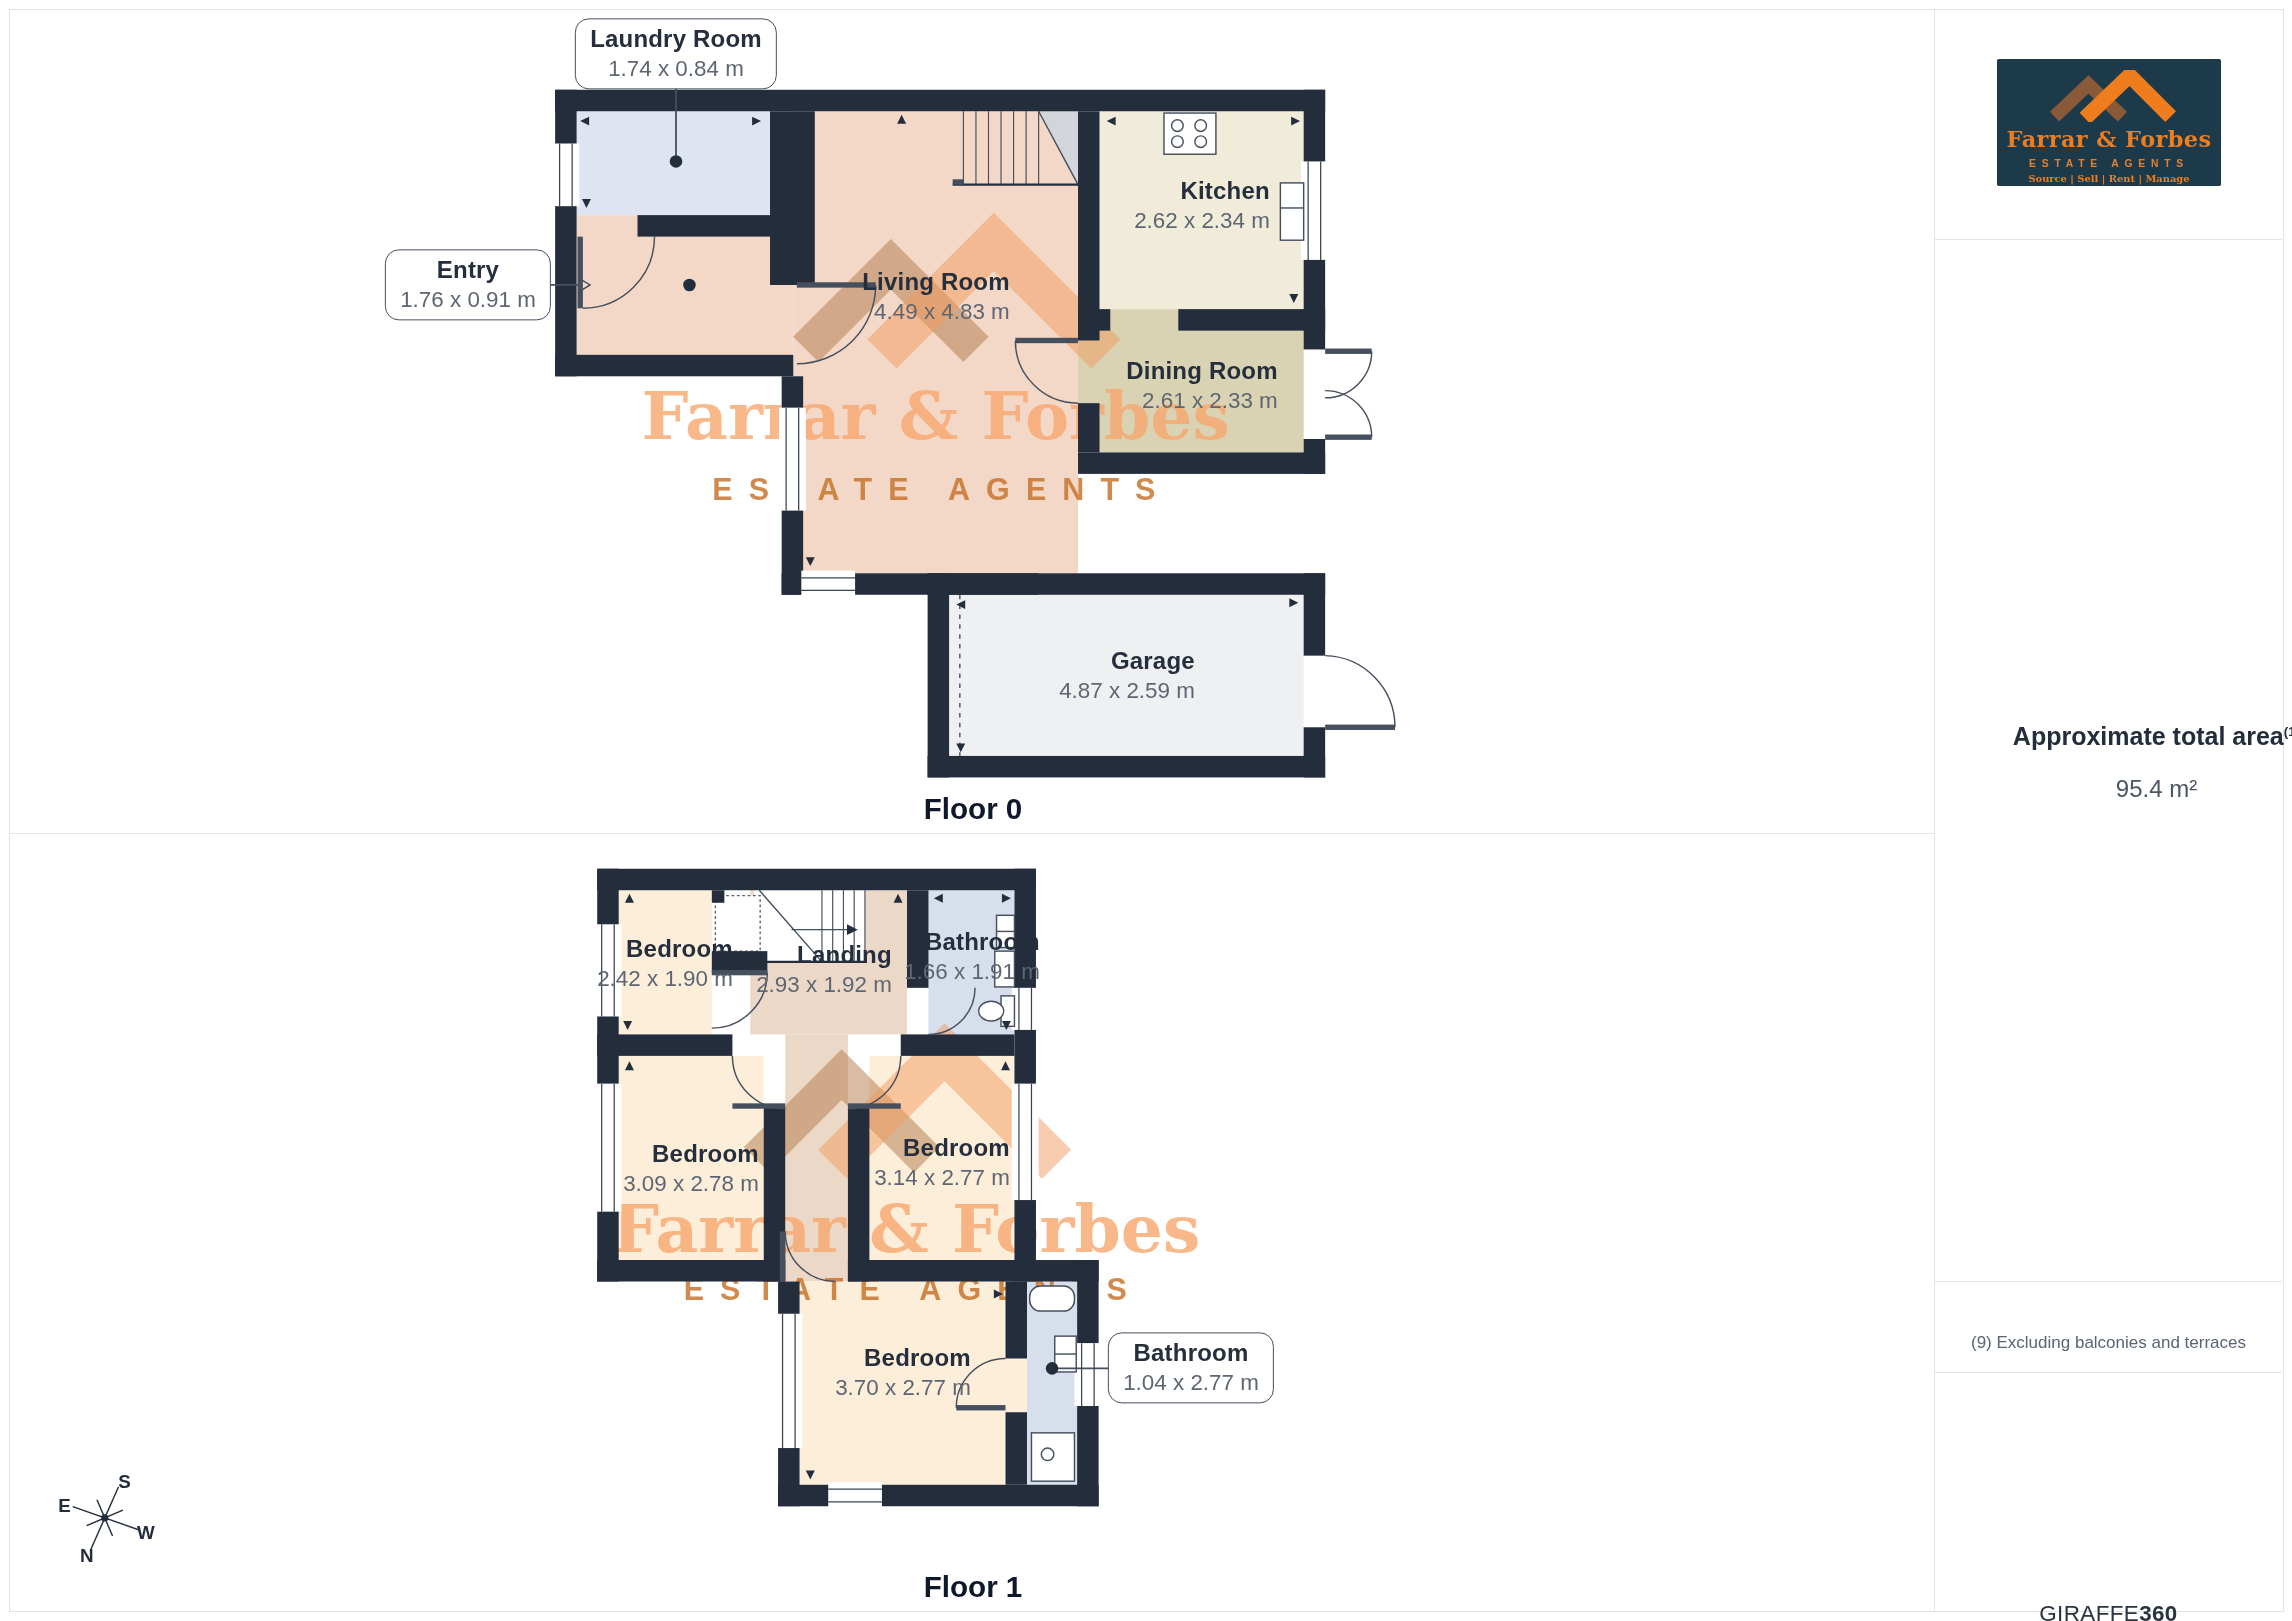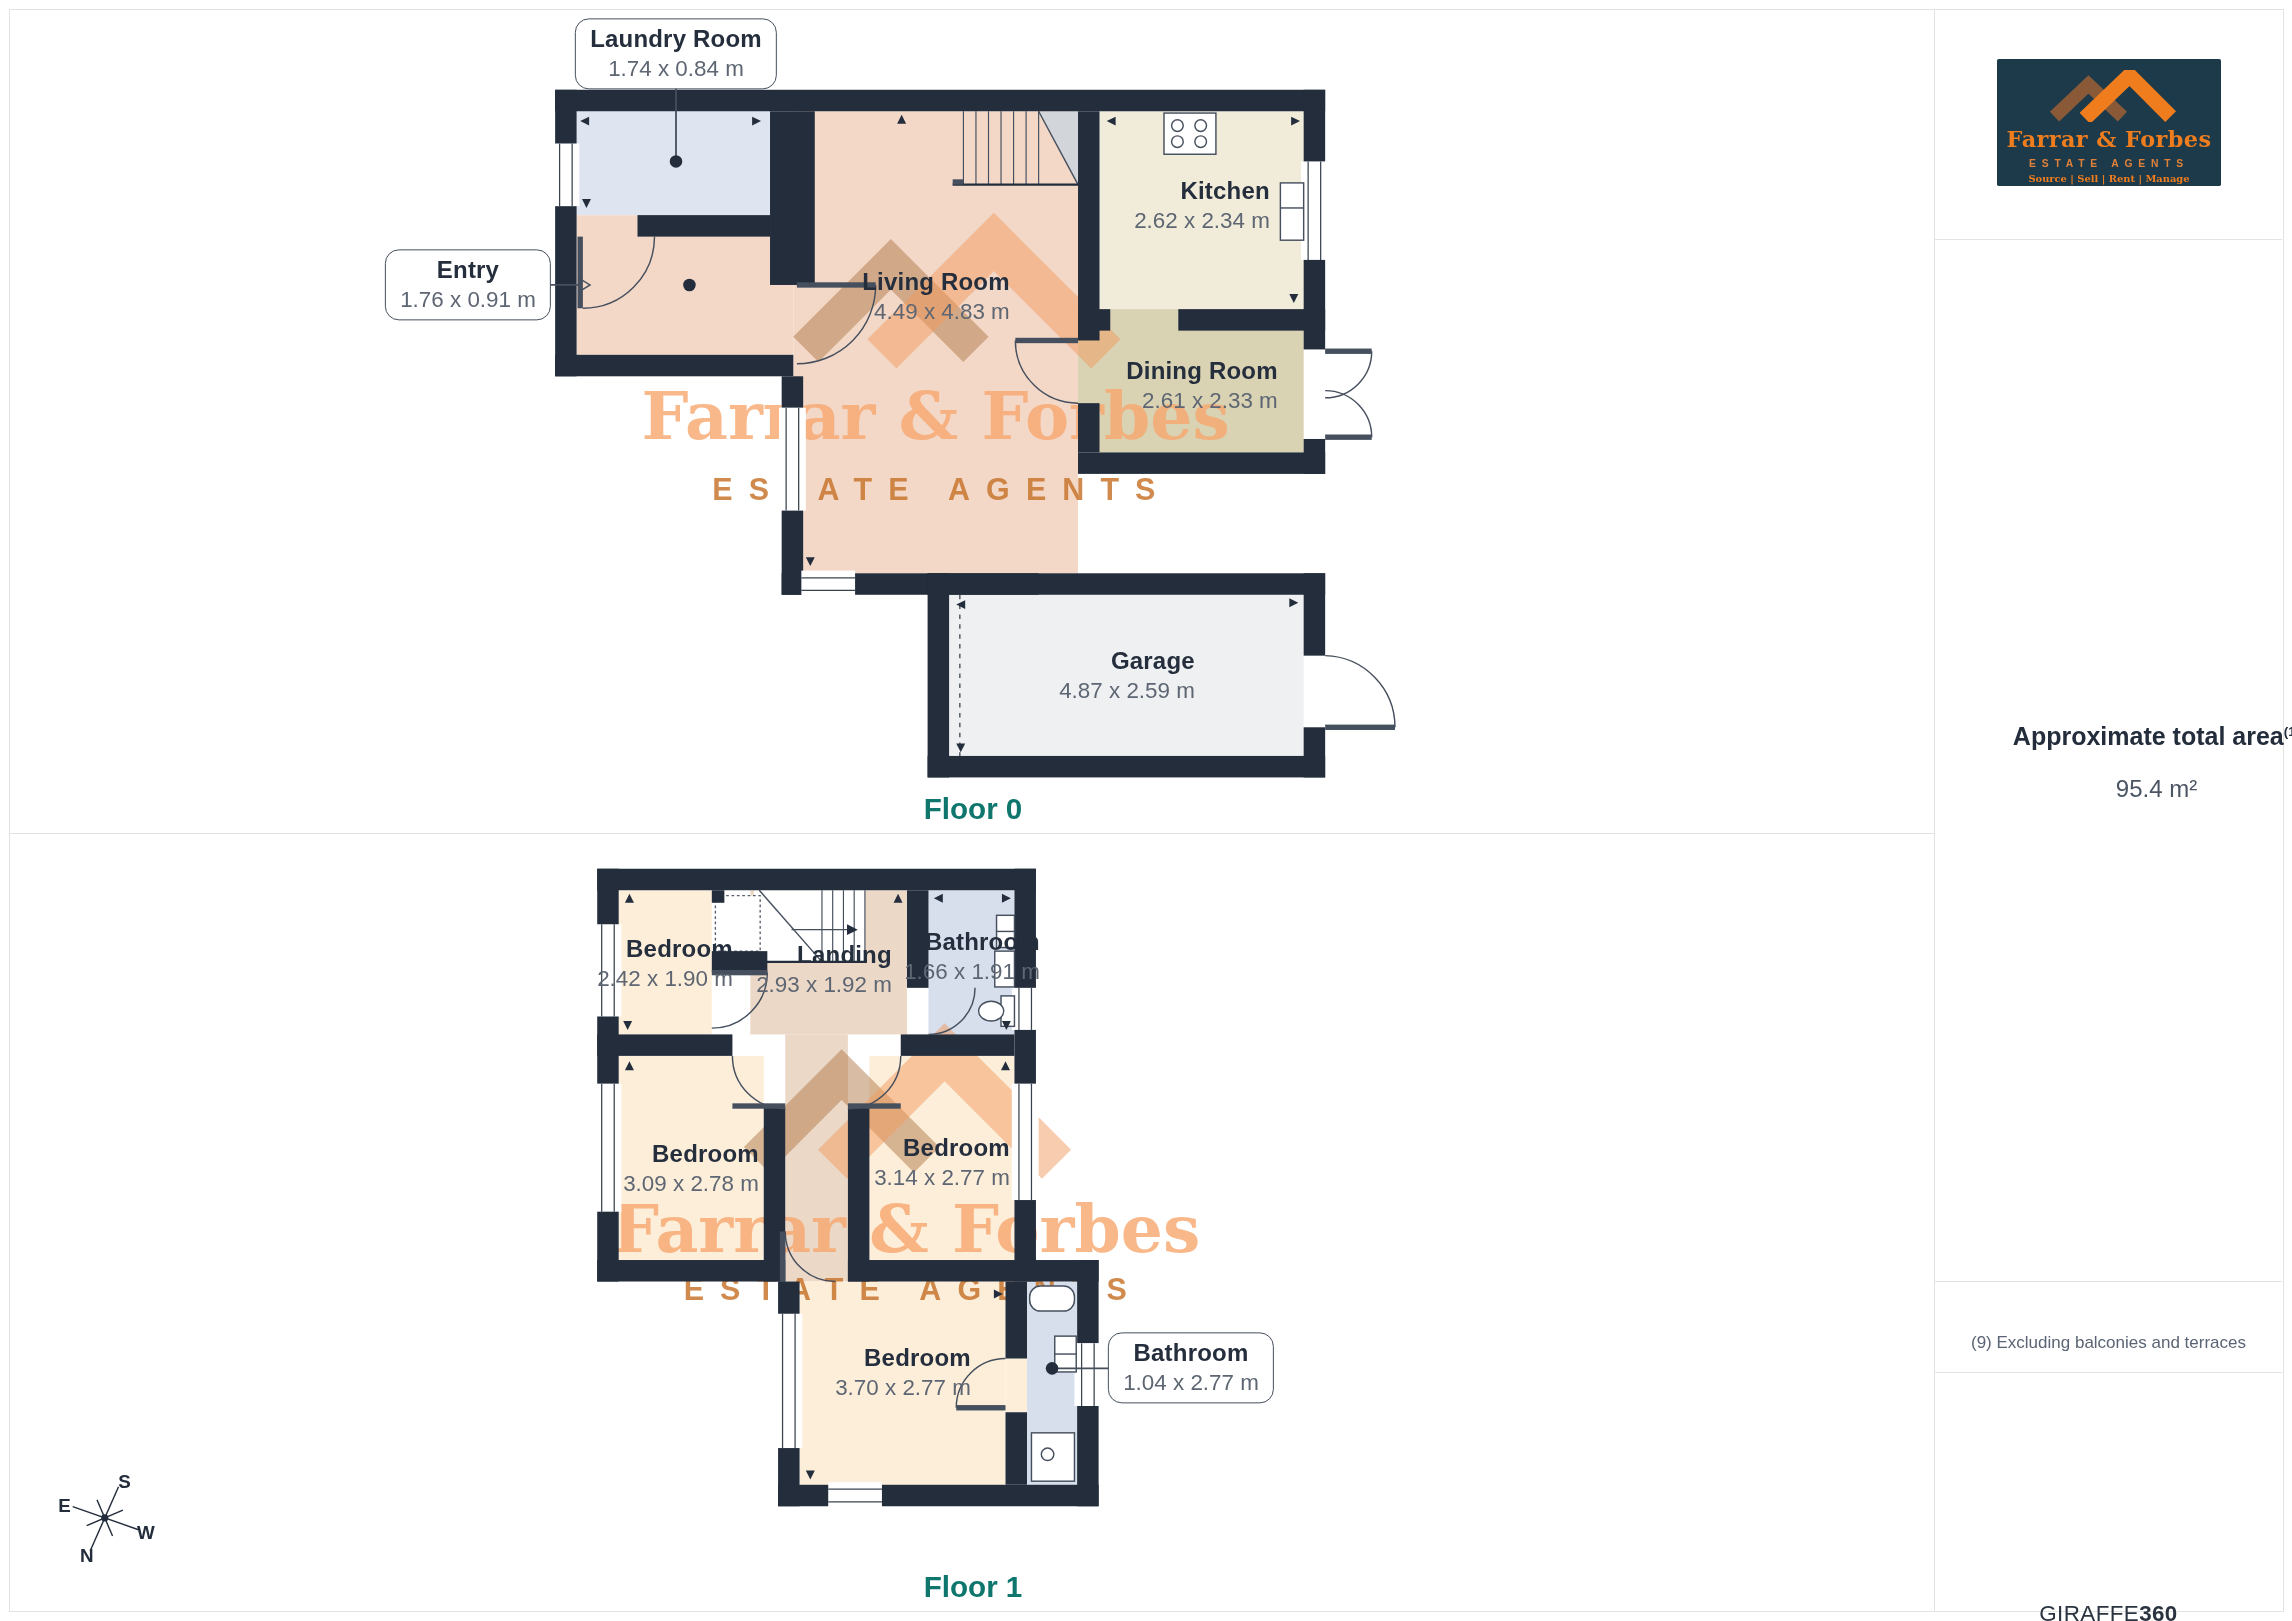--- a/index.html
+++ b/index.html
@@ -34,21 +34,21 @@
 
   
   .room-label{position:absolute;transform:translate(-50%,-50%);text-align:right;
               line-height:1.12;white-space:nowrap;z-index:4;}
   .room-name{font-size:24px;font-weight:700;color:#252e3c;letter-spacing:0.2px;}
   .room-dims{font-size:22.4px;color:#5d6672;margin-top:2.7px;}
   .callout{position:absolute;transform:translate(-50%,-50%);background:#fff;
            border:1.8px solid #454f5d;border-radius:14px;padding:6.3px 14.3px;text-align:center;
            white-space:nowrap;z-index:6;}
   .floor-label{position:absolute;transform:translateX(-50%);font-size:29.6px;font-weight:700;
-               color:#0f766e;z-index:4;}
+               color:#0f172a;z-index:4;}
 
   
   .compass-line{stroke:#232d3c;stroke-width:1.6;}
   .compass-letter{font-size:21px;font-weight:700;fill:#232d3c;}
 
   
   .sidebar{position:absolute;left:1934px;top:9px;width:349px;height:1603px;}
   .logo-box{position:absolute;left:63px;top:50px;width:224px;height:127px;background:#1d3a4a;
             text-align:center;border-radius:1.8px;}
   .logo-name{font-family:"DejaVu Serif",serif;font-weight:bold;font-size:22.4px;color:#ef7d1e;

